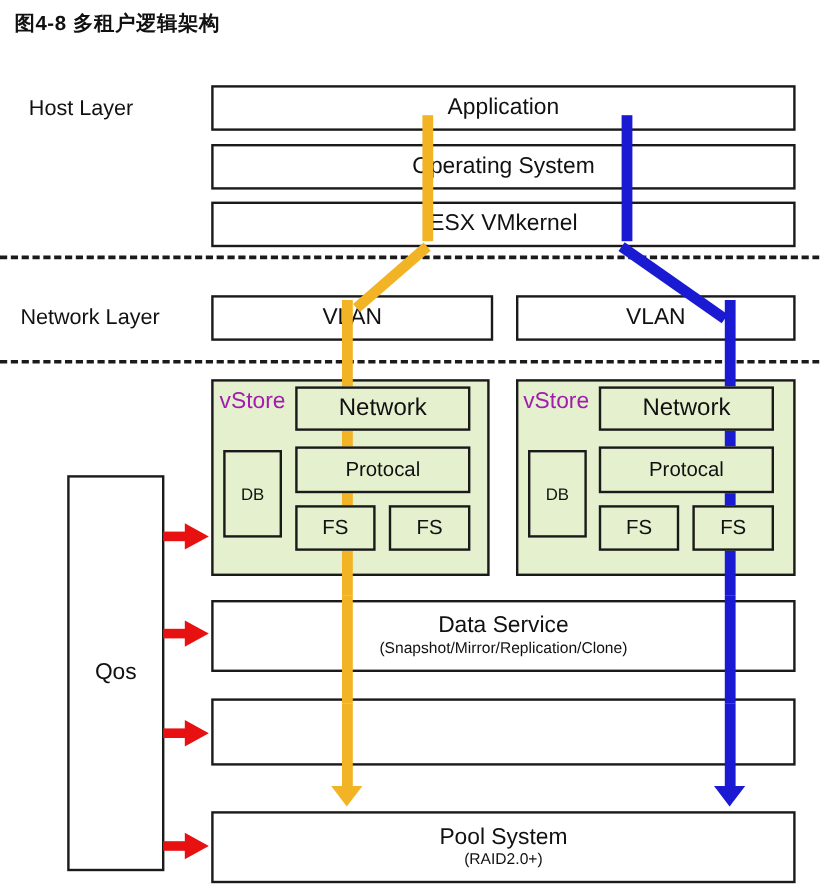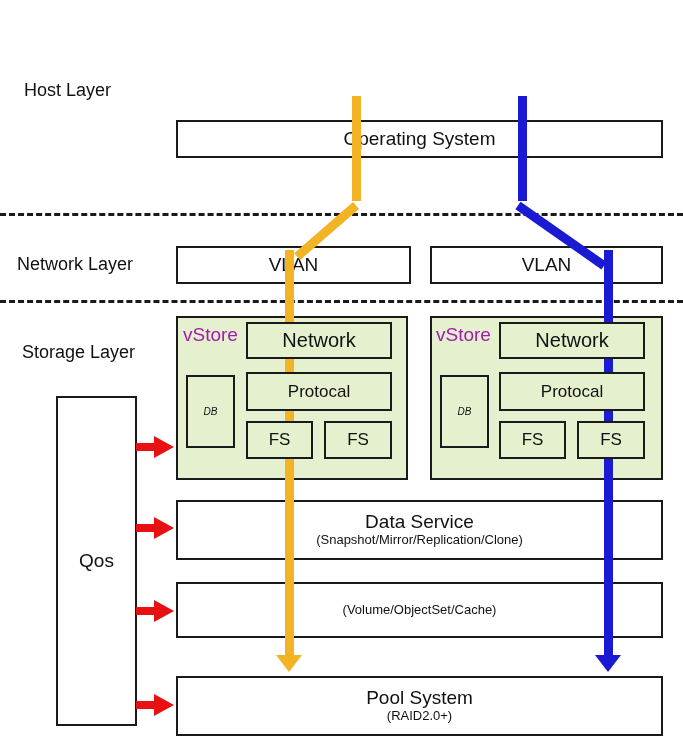--- a/index.html
+++ b/index.html
@@ -65,21 +65,21 @@
     border: 2px solid #1a1a1a;
     background: #e4f0ce;
     display: flex;
     align-items: center;
     justify-content: center;
     text-align: center;
     z-index: 6;
   }
   .inner span { font-size: 17px; color: #111111; }
   .inner.netlabel span { font-size: 20px; }
-  .inner.dblabel span { font-size: 10px; font-style: italic; }
+  .inner.dblabel span { font-size: 14px; }
   .vstore-label {
     position: absolute;
     font-size: 19px;
     color: #a21caf;
     z-index: 7;
     white-space: nowrap;
   }
   
   .layer-label {
     position: absolute;
@@ -153,30 +153,36 @@
     border-top: 11px solid transparent;
     border-bottom: 11px solid transparent;
     border-left: 20px solid #e81111;
   }
 </style>
 </head>
 <body>
 
 <div id="page">
 
+  <div class="caption">图4-8  多租户逻辑架构</div>
 
   <div class="layer-label" style="left:24px; top:80px;">Host Layer</div>
   <div class="layer-label" style="left:17px; top:254px;text-align:center;">Network  Layer</div>
-  <div class="layer-label" style="left:22px; top:342px;">Storage Layer</div>
 
   <div class="dashed" style="top:213px;"></div>
   <div class="dashed" style="top:300px;"></div>
 
+  <div class="box" style="left:176px; top:71px; width:487px; height:38px;">
+    <div class="title">Application</div>
+  </div>
   <div class="box" style="left:176px; top:120px; width:487px; height:38px;">
     <div class="title">Operating System</div>
+  </div>
+  <div class="box" style="left:176px; top:168px; width:487px; height:38px;">
+    <div class="title">ESX VMkernel</div>
   </div>
 
   <div class="box" style="left:176px; top:246px; width:235px; height:38px;">
     <div class="title">VLAN</div>
   </div>
   <div class="box" style="left:430px; top:246px; width:233px; height:38px;">
     <div class="title">VLAN</div>
   </div>
 
   <div class="vline orange" style="left:352px; top:96px; height:105px;"></div>
@@ -250,20 +256,19 @@
   </div>
   <div class="inner" style="left:577px; top:421px; width:68px; height:38px;">
     <span>FS</span>
   </div>
 
   <div class="box" style="left:176px; top:500px; width:487px; height:60px;">
     <div class="title">Data Service</div>
     <div class="sub">(Snapshot/Mirror/Replication/Clone)</div>
   </div>
   <div class="box" style="left:176px; top:582px; width:487px; height:56px;">
-    <div class="sub">(Volume/ObjectSet/Cache)</div>
   </div>
   <div class="box" style="left:176px; top:676px; width:487px; height:60px;text-align:right;">
     <div class="title">Pool System</div>
     <div class="sub">(RAID2.0+)</div>
   </div>
 
 </div>
 
 </body></html>

